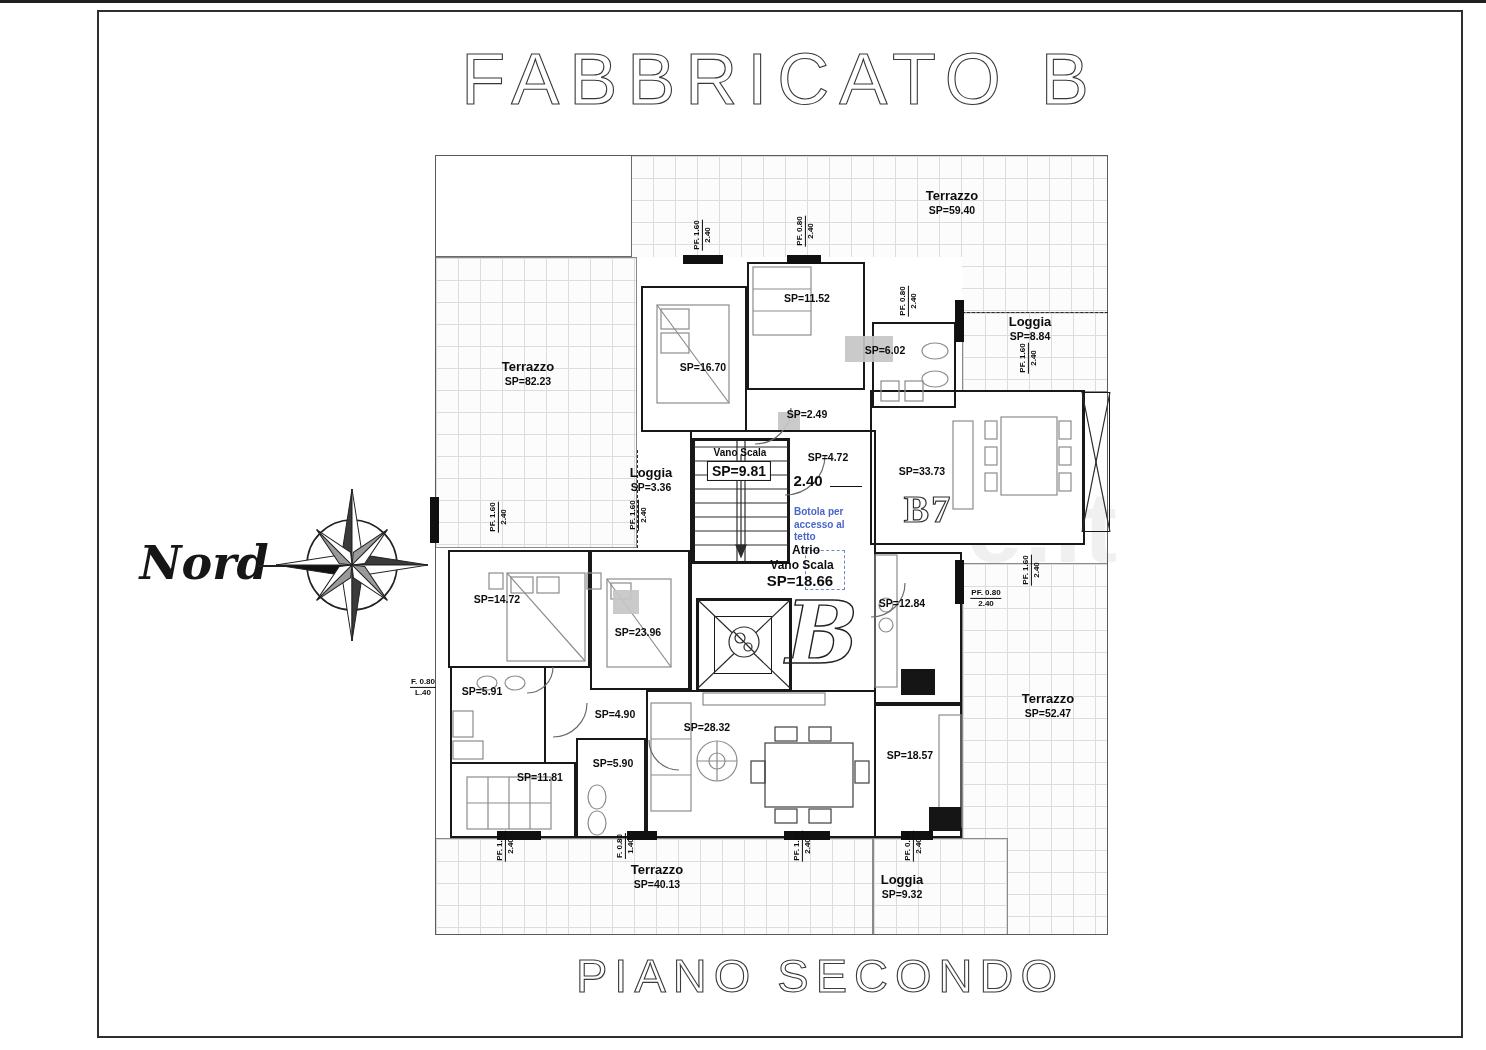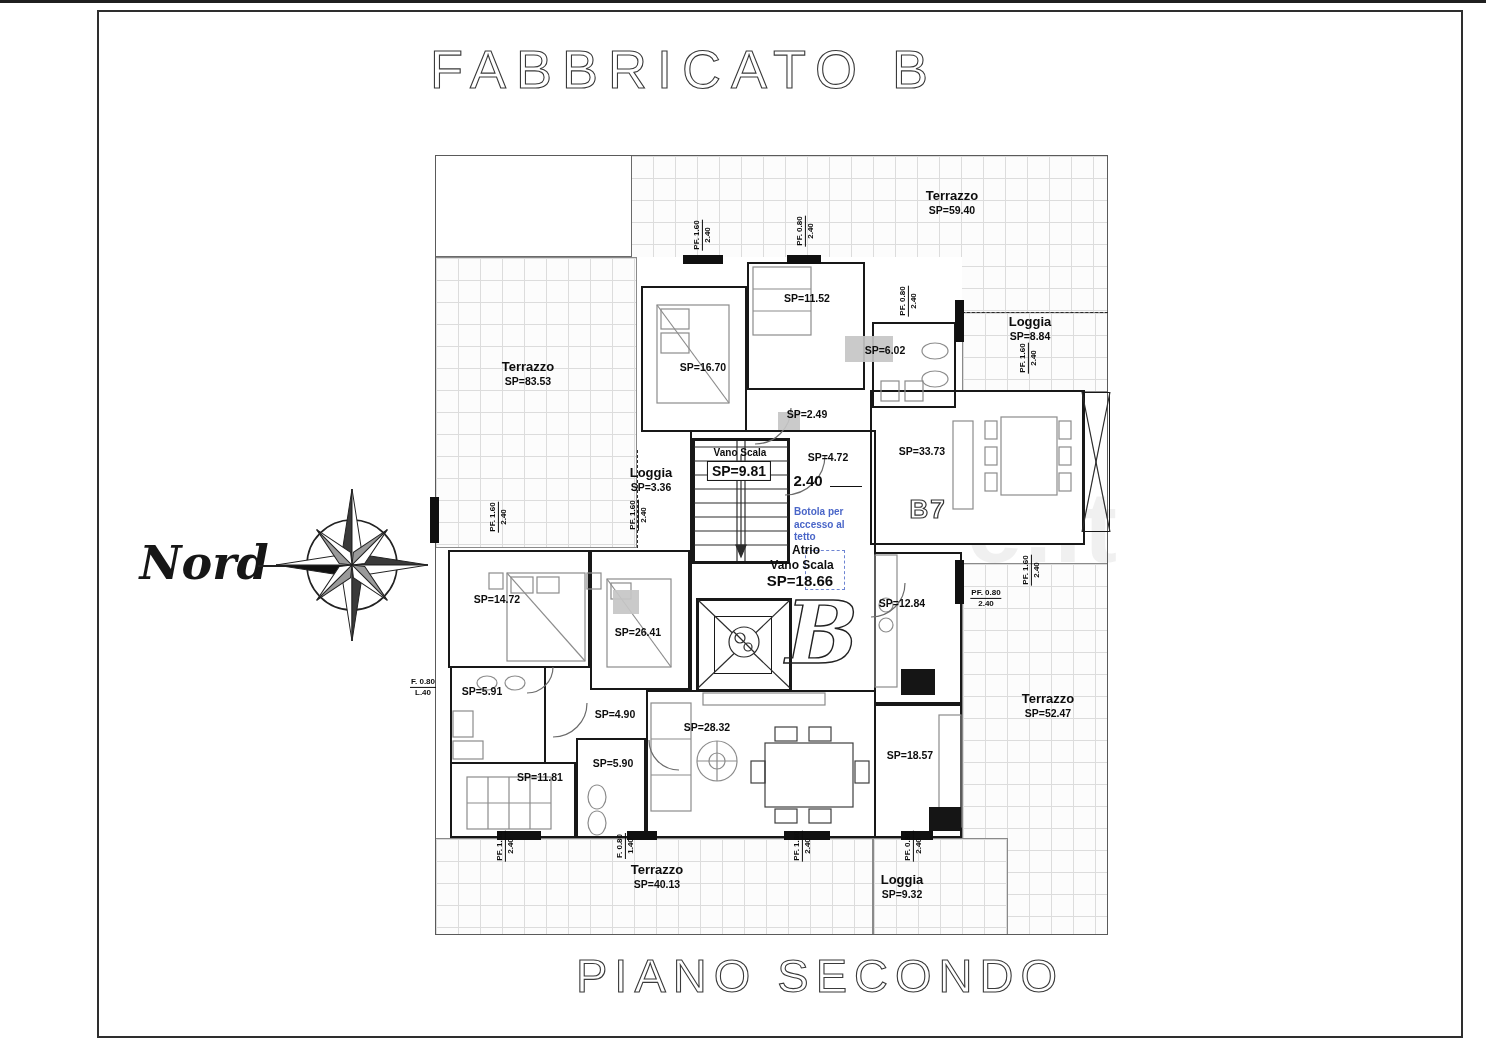--- a/index.html
+++ b/index.html
@@ -4,21 +4,21 @@
 <style>
   html,body{margin:0;padding:0;}
   body{width:1486px;height:1050px;position:relative;background:#fff;overflow:hidden;
        font-family:"Liberation Sans",sans-serif;}
   .abs{position:absolute;box-sizing:border-box;}
   
   .top-edge{left:0;top:0;width:1486px;height:3px;background:#1f1f1f;}
   .frame{left:97px;top:10px;width:1366px;height:1028px;border:2px solid #2e2e2e;background:#fff;}
   
   .outline{color:transparent;-webkit-text-stroke:1.1px #3a3a3a;}
-  .title-top{left:430px;top:38px;width:700px;font-size:54px;letter-spacing:10px;font-weight:400;}
+  .title-top{left:430px;top:38px;width:700px;text-align:center;font-size:72px;letter-spacing:10px;font-weight:400;}
   .title-bottom{left:470px;top:948px;width:700px;text-align:center;font-size:47px;letter-spacing:7px;font-weight:400;}
   
   .tile{background-color:#fcfcfc;border:1px solid #8a8a8a;
         background-image:linear-gradient(#dcdcdc 1px,transparent 1px),
                          linear-gradient(90deg,#dcdcdc 1px,transparent 1px);
         background-size:22px 22px;}
   .white{background:#fff;}
   .plan-outline{border:1px solid #5a5a5a;}
   .wall{border:2px solid #181818;background:transparent;}
   .w25{border-width:2.5px;} .w3{border-width:3px;} .w15{border-width:1.5px;}
@@ -34,21 +34,21 @@
   .wlab{position:absolute;transform:translate(-50%,-50%) rotate(-90deg);text-align:center;
         font-size:8px;font-weight:bold;color:#0d0d0d;white-space:nowrap;line-height:1.2;}
   .wlab.horiz{transform:translate(-50%,-50%);}
   .wlab .a{border-bottom:1px solid #0d0d0d;padding:0 1px;display:inline-block;}
   .boxed{border:1px solid #111;padding:1px 4px;background:#fff;}
   .blue-note{position:absolute;color:#4a66c8;font-size:10px;font-weight:bold;line-height:1.25;}
   .blue-dash{border:1.4px dashed #6d84d2;}
   .nord{font-family:"DejaVu Serif",serif;font-style:italic;font-size:46px;color:#161616;}
   .bigB{font-family:"DejaVu Serif",serif;font-style:italic;font-size:86px;
         color:transparent;-webkit-text-stroke:1.4px #222;}
-  .b7{font-size:26px;letter-spacing:2px;color:transparent;-webkit-text-stroke:1.2px #333;}
+  .b7{font-size:38px;letter-spacing:2px;color:transparent;font-family:Liberation Serif, serif;-webkit-text-stroke:1.2px #333;}
   .dim240{font-size:15px;font-weight:bold;color:#0d0d0d;}
   .leader{border-top:1.4px solid #111;}
   .watermark{left:400px;top:470px;width:760px;text-align:center;font-size:100px;font-weight:bold;
              color:#000;opacity:0.055;letter-spacing:2px;pointer-events:none;}
   svg{position:absolute;overflow:visible;}
 </style>
 </head>
 <body>
 
 <div class="abs top-edge"></div>
@@ -219,21 +219,21 @@
 <div class="abs grayfill" style="left:845px;top:336px;width:48px;height:26px"></div>
 <div class="abs grayfill" style="left:778px;top:412px;width:22px;height:18px"></div>
 <div class="abs grayfill" style="left:613px;top:590px;width:26px;height:24px"></div>
 
 <div class="lbl" style="left:952px;top:202px">
     <div class="area-name">Terrazzo</div>
     <div class="area-sp">SP=59.40</div>
   </div>
 <div class="lbl" style="left:528px;top:373px">
     <div class="area-name">Terrazzo</div>
-    <div class="area-sp">SP=83.53</div>
+    <div class="area-sp">SP=82.23</div>
   </div>
 <div class="lbl" style="left:1030px;top:328px">
     <div class="area-name">Loggia</div>
     <div class="area-sp">SP=8.84</div>
   </div>
 <div class="lbl" style="left:651px;top:479px">
     <div class="area-name">Loggia</div>
     <div class="area-sp">SP=3.36</div>
   </div>
 <div class="lbl" style="left:1048px;top:705px">
@@ -247,24 +247,24 @@
 <div class="lbl" style="left:902px;top:886px">
     <div class="area-name">Loggia</div>
     <div class="area-sp">SP=9.32</div>
   </div>
 
 <div class="lbl room-sp" style="left:703px;top:367px">SP=16.70</div>
 <div class="lbl room-sp" style="left:807px;top:298px">SP=11.52</div>
 <div class="lbl room-sp" style="left:885px;top:350px">SP=6.02</div>
 <div class="lbl room-sp" style="left:807px;top:414px">SP=2.49</div>
 <div class="lbl room-sp" style="left:828px;top:457px">SP=4.72</div>
-<div class="lbl room-sp" style="left:922px;top:451px">SP=33.73</div>
+<div class="lbl room-sp" style="left:922px;top:471px">SP=33.73</div>
 <div class="lbl room-sp" style="left:902px;top:603px">SP=12.84</div>
 <div class="lbl room-sp" style="left:497px;top:599px">SP=14.72</div>
-<div class="lbl room-sp" style="left:638px;top:632px">SP=26.41</div>
+<div class="lbl room-sp" style="left:638px;top:632px">SP=23.96</div>
 <div class="lbl room-sp" style="left:482px;top:691px">SP=5.91</div>
 <div class="lbl room-sp" style="left:615px;top:714px">SP=4.90</div>
 <div class="lbl room-sp" style="left:613px;top:763px">SP=5.90</div>
 <div class="lbl room-sp" style="left:540px;top:777px">SP=11.81</div>
 <div class="lbl room-sp" style="left:707px;top:727px">SP=28.32</div>
 <div class="lbl room-sp" style="left:910px;top:755px">SP=18.57</div>
 
 <div class="wlab" style="left:702px;top:235px"><span class="a">PF. 1.60</span><br><span>2.40</span></div>
 <div class="wlab" style="left:805px;top:231px"><span class="a">PF. 0.80</span><br><span>2.40</span></div>
 <div class="wlab" style="left:908px;top:301px"><span class="a">PF. 0.80</span><br><span>2.40</span></div>

